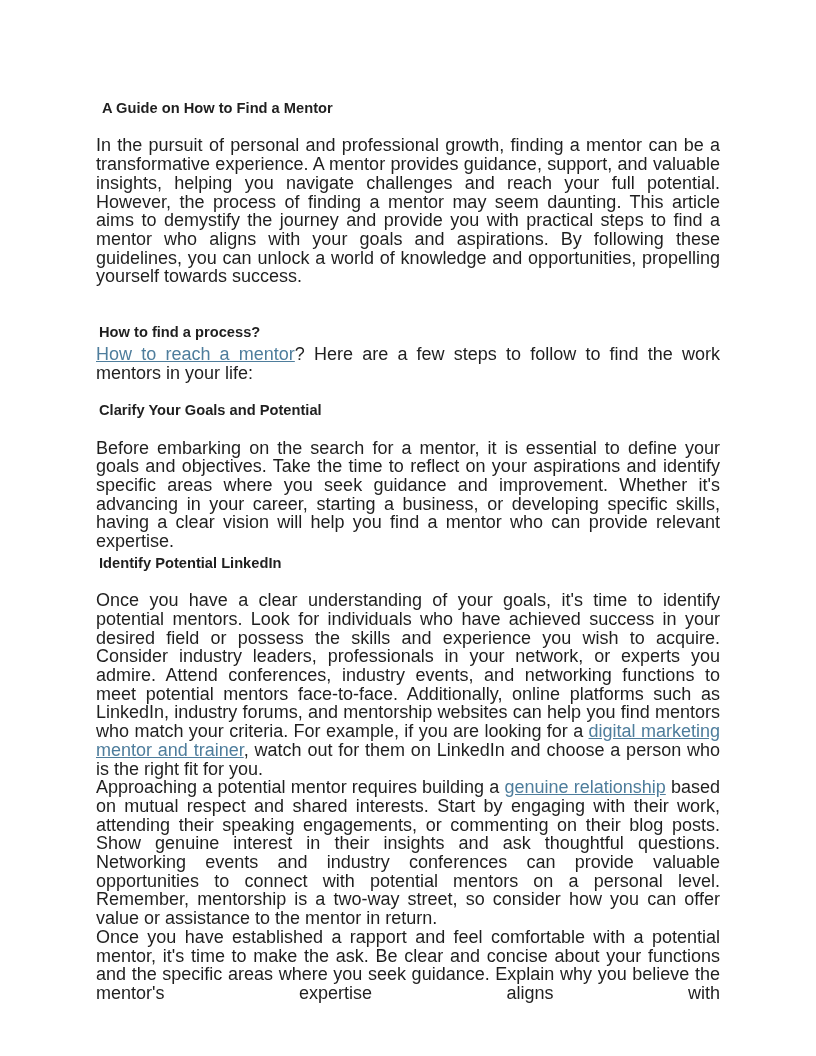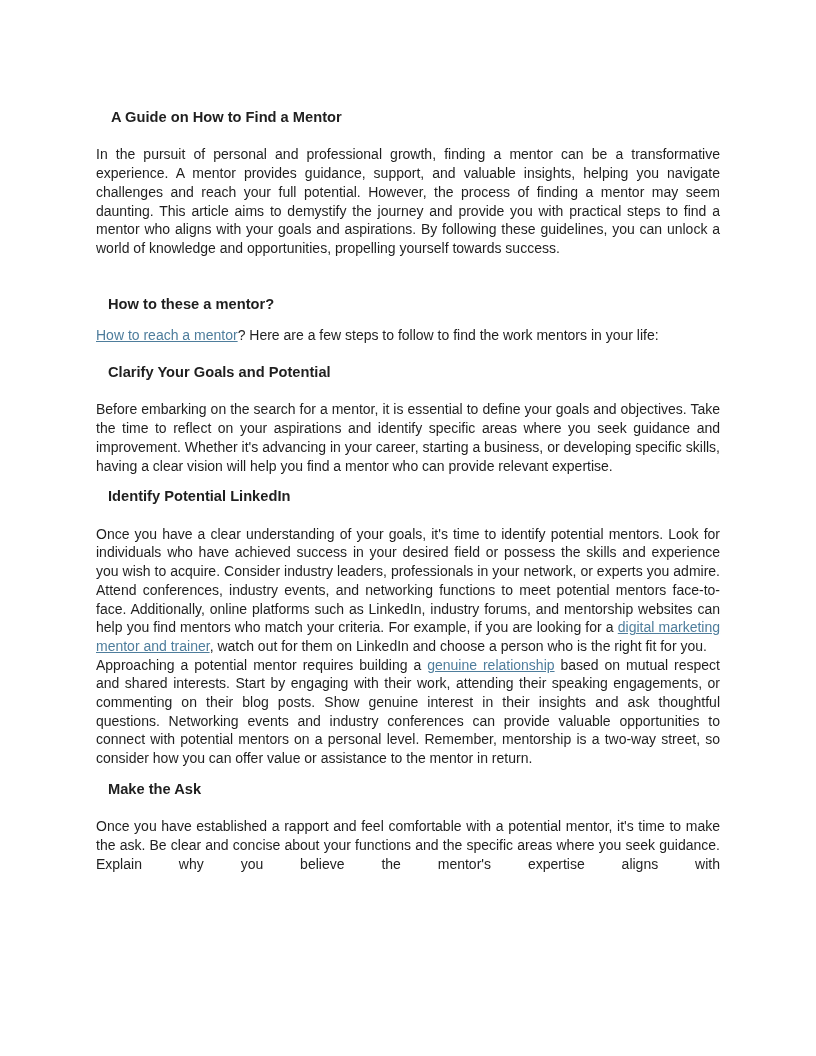--- a/index.html
+++ b/index.html
@@ -16,26 +16,26 @@
     height: 1056px;
     padding: 96px;
     overflow: hidden;
     background: var(--page-background, #ffffff);
   }
   .doc-title,
   .heading {
     font-size: 14.67px;
     line-height: 18.7px;
     font-weight: 700;
-    margin: 12px;
+    margin: 3px;
     color: var(--text-color, #1f1f1f);
   }
   .doc-title { padding-left: 3px; margin-bottom: 18.7px; }
   .para {
-    font-size: 14px;
+    font-size: 18px;
     line-height: 18.7px;
     margin: 0;
     text-align: justify;
   }
   .mb1 { margin-bottom: 18.7px; }
   .mb2 { margin-bottom: 37.4px; }
   .link {
     color: var(--link-color, #4e7d9c);
     text-decoration: underline;
     cursor: pointer;
@@ -44,32 +44,31 @@
 </style>
 </head>
 <body>
 
 <div class="page">
 
   <h1 class="doc-title">A Guide on How to Find a Mentor</h1>
 
   <p class="para mb2">In the pursuit of personal and professional growth, finding a mentor can be a transformative experience. A mentor provides guidance, support, and valuable insights, helping you navigate challenges and reach your full potential. However, the process of finding a mentor may seem daunting. This article aims to demystify the journey and provide you with practical steps to find a mentor who aligns with your goals and aspirations. By following these guidelines, you can unlock a world of knowledge and opportunities, propelling yourself towards success.</p>
 
-  <h2 class="heading">How to these a mentor?</h2>
+  <h2 class="heading">How to find a process?</h2>
 
   <p class="para mb1"><a class="link" href="#">How to reach a mentor</a><span>? Here are a few steps to follow to find the work mentors in your life:</span></p>
 
   <h2 class="heading mb1">Clarify Your Goals and Potential</h2>
 
   <p class="para">Before embarking on the search for a mentor, it is essential to define your goals and objectives. Take the time to reflect on your aspirations and identify specific areas where you seek guidance and improvement. Whether it's advancing in your career, starting a business, or developing specific skills, having a clear vision will help you find a mentor who can provide relevant expertise.</p>
 
   <h2 class="heading mb1">Identify Potential LinkedIn</h2>
 
   <p class="para"><span>Once you have a clear understanding of your goals, it's time to identify potential mentors. Look for individuals who have achieved success in your desired field or possess the skills and experience you wish to acquire. Consider industry leaders, professionals in your network, or experts you admire. Attend conferences, industry events, and networking functions to meet potential mentors face-to-face. Additionally, online platforms such as LinkedIn, industry forums, and mentorship websites can help you find mentors who match your criteria. For example, if you are looking for a </span><a class="link" href="#">digital marketing mentor and trainer</a><span>, watch out for them on LinkedIn and choose a person who is the right fit for you.</span></p>
 
 
   <p class="para"><span>Approaching a potential mentor requires building a </span><a class="link" href="#">genuine relationship</a><span> based on mutual respect and shared interests. Start by engaging with their work, attending their speaking engagements, or commenting on their blog posts. Show genuine interest in their insights and ask thoughtful questions. Networking events and industry conferences can provide valuable opportunities to connect with potential mentors on a personal level. Remember, mentorship is a two-way street, so consider how you can offer value or assistance to the mentor in return.</span></p>
 
-  <h2 class="heading mb1">Make the Ask</h2>
 
   <p class="para justify-last">Once you have established a rapport and feel comfortable with a potential mentor, it's time to make the ask. Be clear and concise about your functions and the specific areas where you seek guidance. Explain why you believe the mentor's expertise aligns with</p>
 
 </div>
 
 </body></html>

